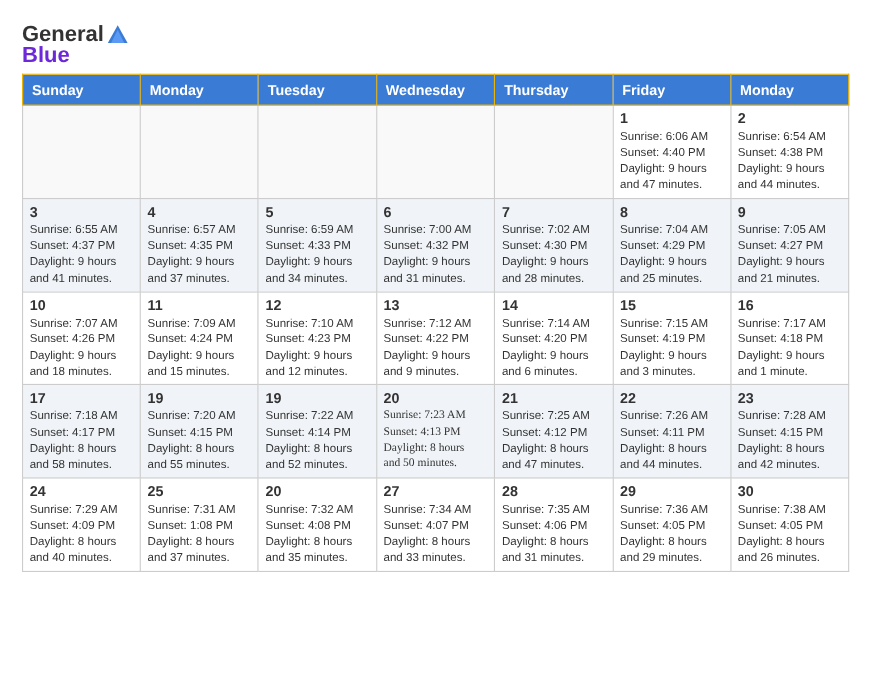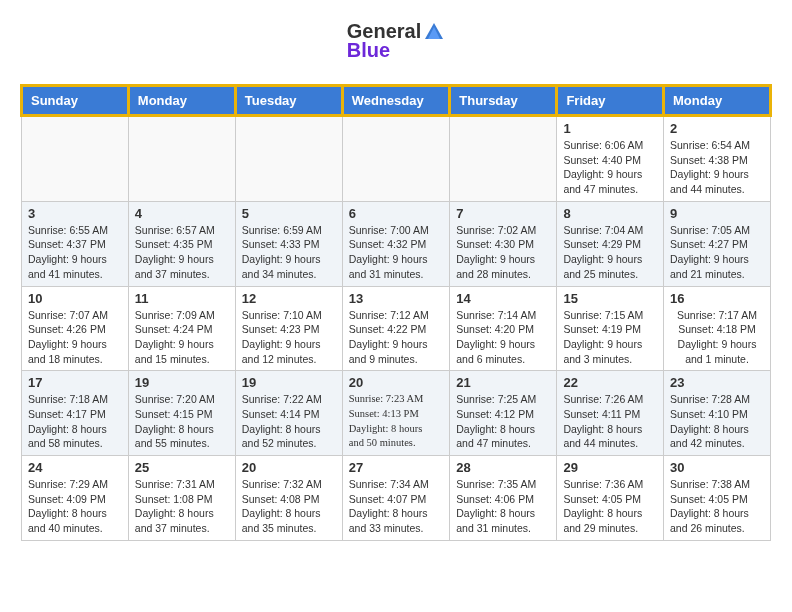--- a/index.html
+++ b/index.html
@@ -5,23 +5,23 @@
     * { box-sizing: border-box; margin: 0; padding: 0; }
     body {
       font-family: Arial, sans-serif;
       background: #fff;
       width: 792px;
       min-height: 612px;
       padding: 20px;
     }
     .header {
       display: flex;
-      justify-content: center;
+      justify-content: flex-start;
       align-items: flex-start;
-      margin-bottom: 22px;
+      margin-bottom: 5px;
     }
     .logo {
       display: flex;
       flex-direction: column;
       align-items: flex-start;
     }
     .logo-text {
       display: flex;
       align-items: center;
       gap: 2px;
@@ -42,21 +42,21 @@
       width: 100%;
       border-collapse: collapse;
     }
     .calendar th {
       background-color: #3a7bd5;
       color: white;
       text-align: left;
       padding: 6px 8px;
       font-size: 13px;
       font-weight: bold;
-      border: 3px solid #eab308;
+      border: 1px solid #eab308;
     }
     .calendar td {
       border: 1px solid #ccc;
       vertical-align: top;
       padding: 4px 6px;
       width: 108px;
       min-height: 80px;
       font-size: 11px;
       color: #333;
       background: #fff;
@@ -223,21 +223,21 @@
         </td>
         <td>
           <span class="day-number">15</span>
           <div class="day-info" style="white-space: pre-line;">Sunrise: 7:15 AM
 Sunset: 4:19 PM
 Daylight: 9 hours
 and 3 minutes.</div>
         </td>
         <td>
           <span class="day-number">16</span>
-          <div class="day-info" style="white-space: pre-line; text-align: center;">Sunrise: 7:17 AM
+          <div class="day-info" style="white-space: pre-line;">Sunrise: 7:17 AM
 Sunset: 4:18 PM
 Daylight: 9 hours
 and 1 minute.</div>
         </td>
       </tr>
       <tr class="row-shaded">
         <td>
           <span class="day-number">17</span>
           <div class="day-info" style="white-space: pre-line;">Sunrise: 7:18 AM
 Sunset: 4:17 PM
@@ -275,21 +275,21 @@
         <td>
           <span class="day-number">22</span>
           <div class="day-info" style="white-space: pre-line;">Sunrise: 7:26 AM
 Sunset: 4:11 PM
 Daylight: 8 hours
 and 44 minutes.</div>
         </td>
         <td>
           <span class="day-number">23</span>
           <div class="day-info" style="white-space: pre-line;">Sunrise: 7:28 AM
-Sunset: 4:10 PM
+Sunset: 4:15 PM
 Daylight: 8 hours
 and 42 minutes.</div>
         </td>
       </tr>
       <tr>
         <td>
           <span class="day-number">24</span>
           <div class="day-info" style="white-space: pre-line;">Sunrise: 7:29 AM
 Sunset: 4:09 PM
 Daylight: 8 hours

